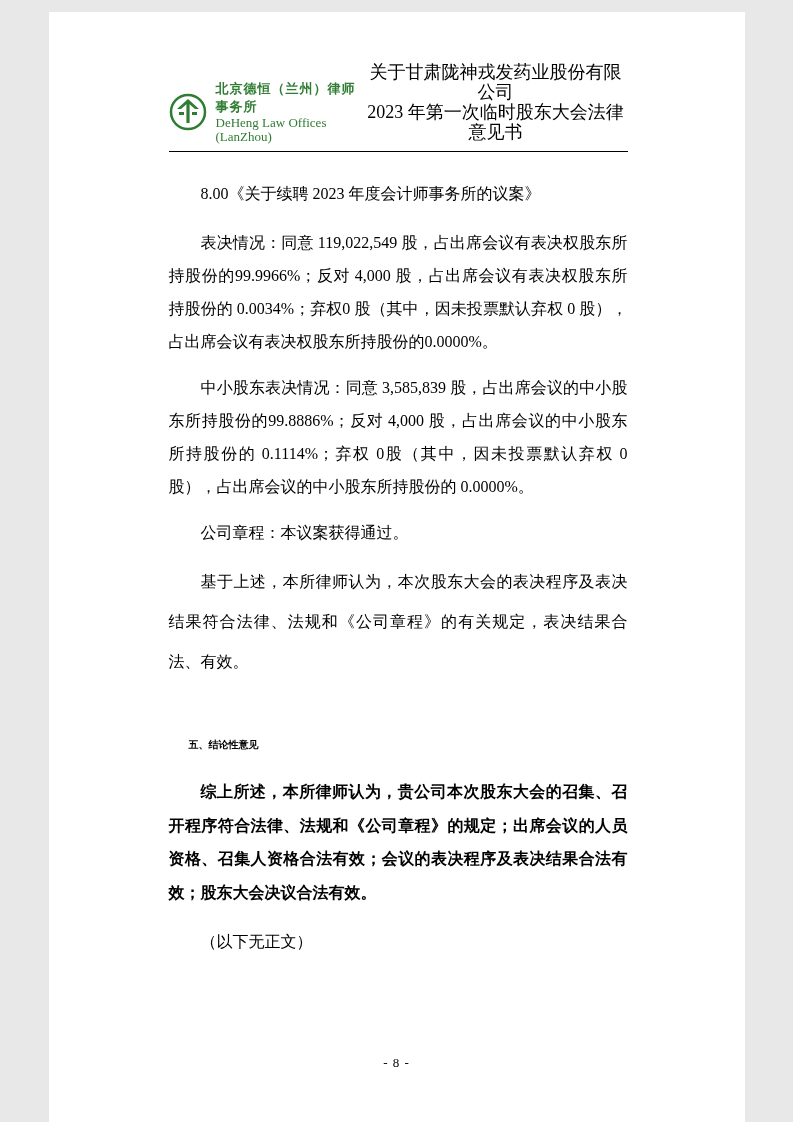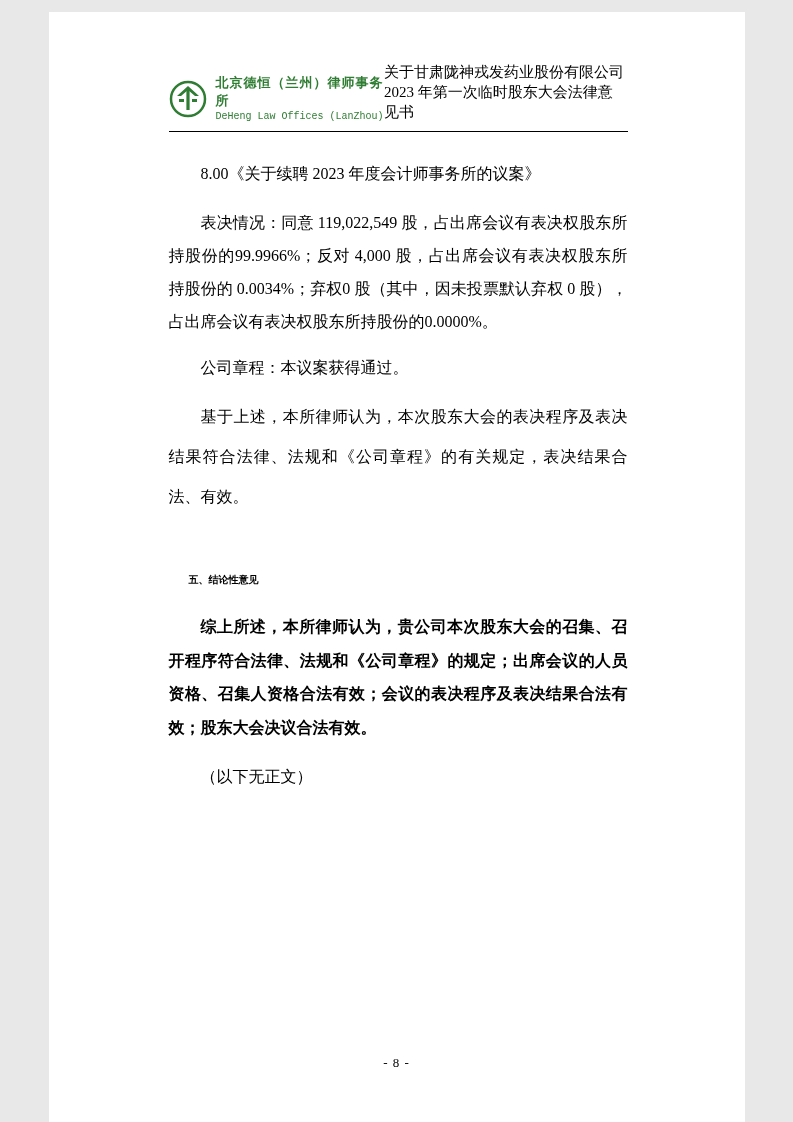--- a/index.html
+++ b/index.html
@@ -32,27 +32,27 @@
   .firm-cn {
     color: #2e7d32;
     font-size: 13px;
     font-weight: bold;
     letter-spacing: 1px;
     font-family: "Liberation Sans", sans-serif;
     line-height: 18px;
   }
   .firm-en {
     color: #2e7d32;
-    font-size: 10px;
-    font-family: Liberation Mono, monospace;
+    font-size: 13px;
+    font-family: Liberation Serif, serif;
     line-height: 14px;
   }
   .header-right {
-    text-align: left;
-    font-size: 15px;
+    text-align: center;
+    font-size: 18px;
     line-height: 20px;
     padding-bottom: 2px;
   }
   .rule {
     border: none;
     border-top: 1.2px solid #000;
     margin: 7px 0 0 0;
   }
   
   .content {
@@ -119,20 +119,21 @@
       </div>
     </header>
 
     <hr class="rule">
 
     <main class="content">
       <p class="para title">8.00《关于续聘 2023 年度会计师事务所的议案》</p>
 
       <p class="para">表决情况：同意 119,022,549 股，占出席会议有表决权股东所持股份的99.9966%；反对 4,000 股，占出席会议有表决权股东所持股份的 0.0034%；弃权0 股（其中，因未投票默认弃权 0 股），占出席会议有表决权股东所持股份的0.0000%。</p>
 
+      <p class="para">中小股东表决情况：同意 3,585,839 股，占出席会议的中小股东所持股份的99.8886%；反对 4,000 股，占出席会议的中小股东所持股份的 0.1114%；弃权 0股（其中，因未投票默认弃权 0 股），占出席会议的中小股东所持股份的 0.0000%。</p>
 
       <p class="para">公司章程：本议案获得通过。</p>
 
       <p class="para spread">基于上述，本所律师认为，本次股东大会的表决程序及表决结果符合法律、法规和《公司章程》的有关规定，表决结果合法、有效。</p>
 
       <h2 class="section-heading">五、结论性意见</h2>
 
       <p class="para bold">综上所述，本所律师认为，贵公司本次股东大会的召集、召开程序符合法律、法规和《公司章程》的规定；出席会议的人员资格、召集人资格合法有效；会议的表决程序及表决结果合法有效；股东大会决议合法有效。</p>
 
 

